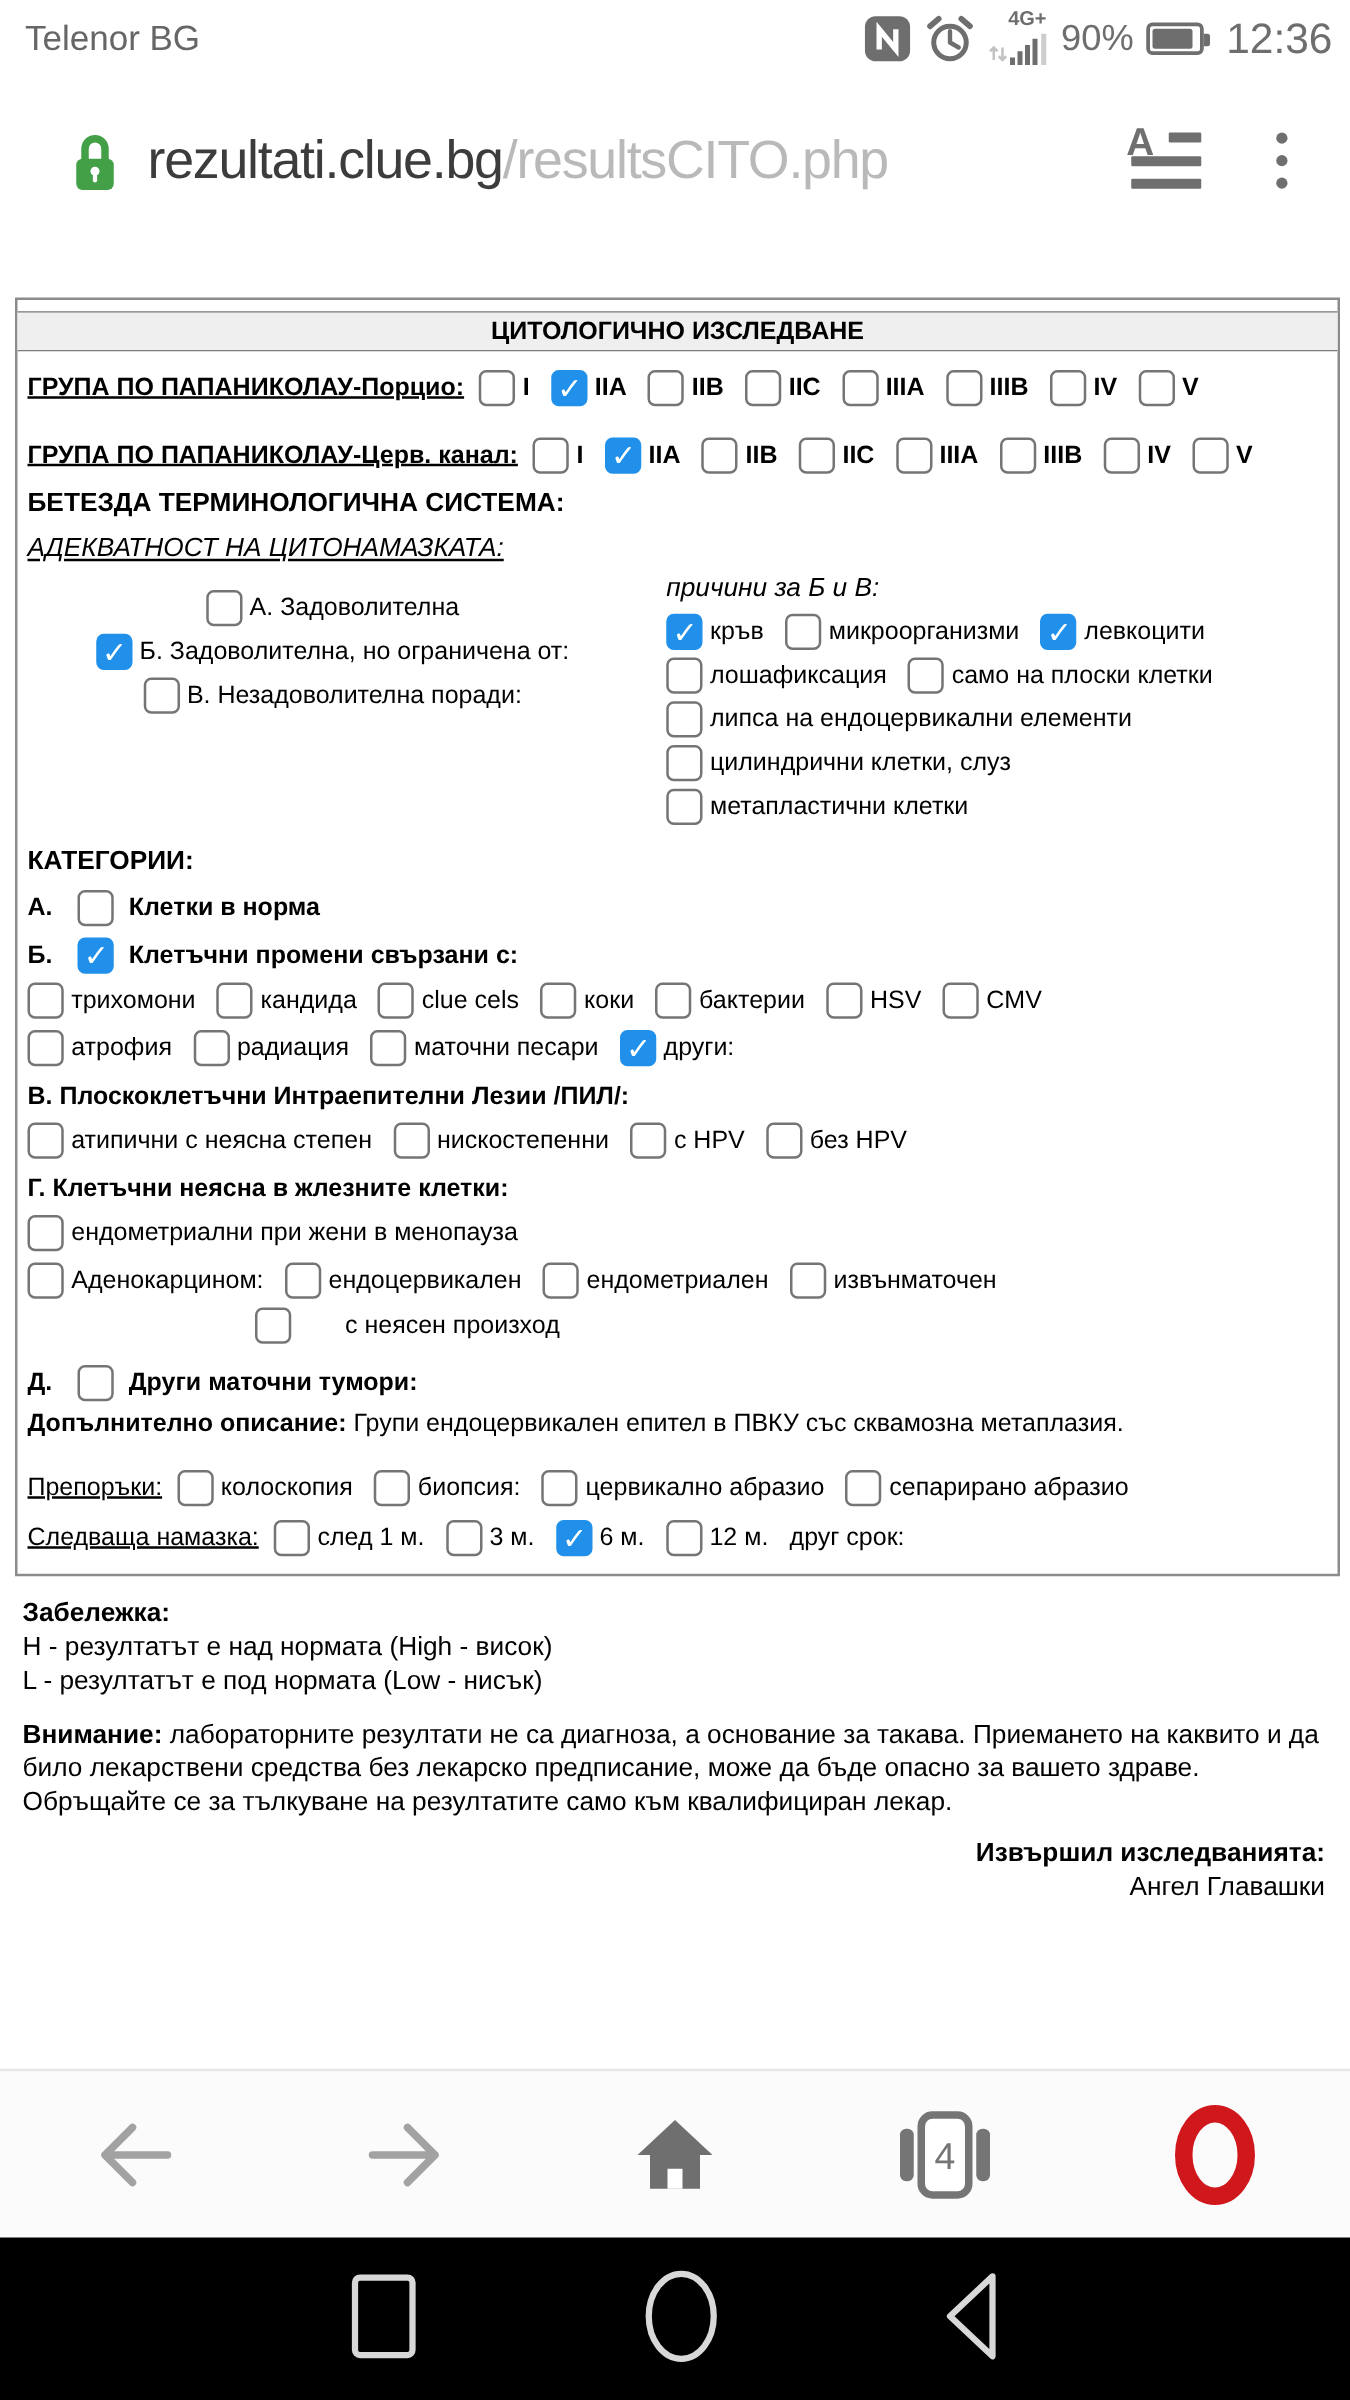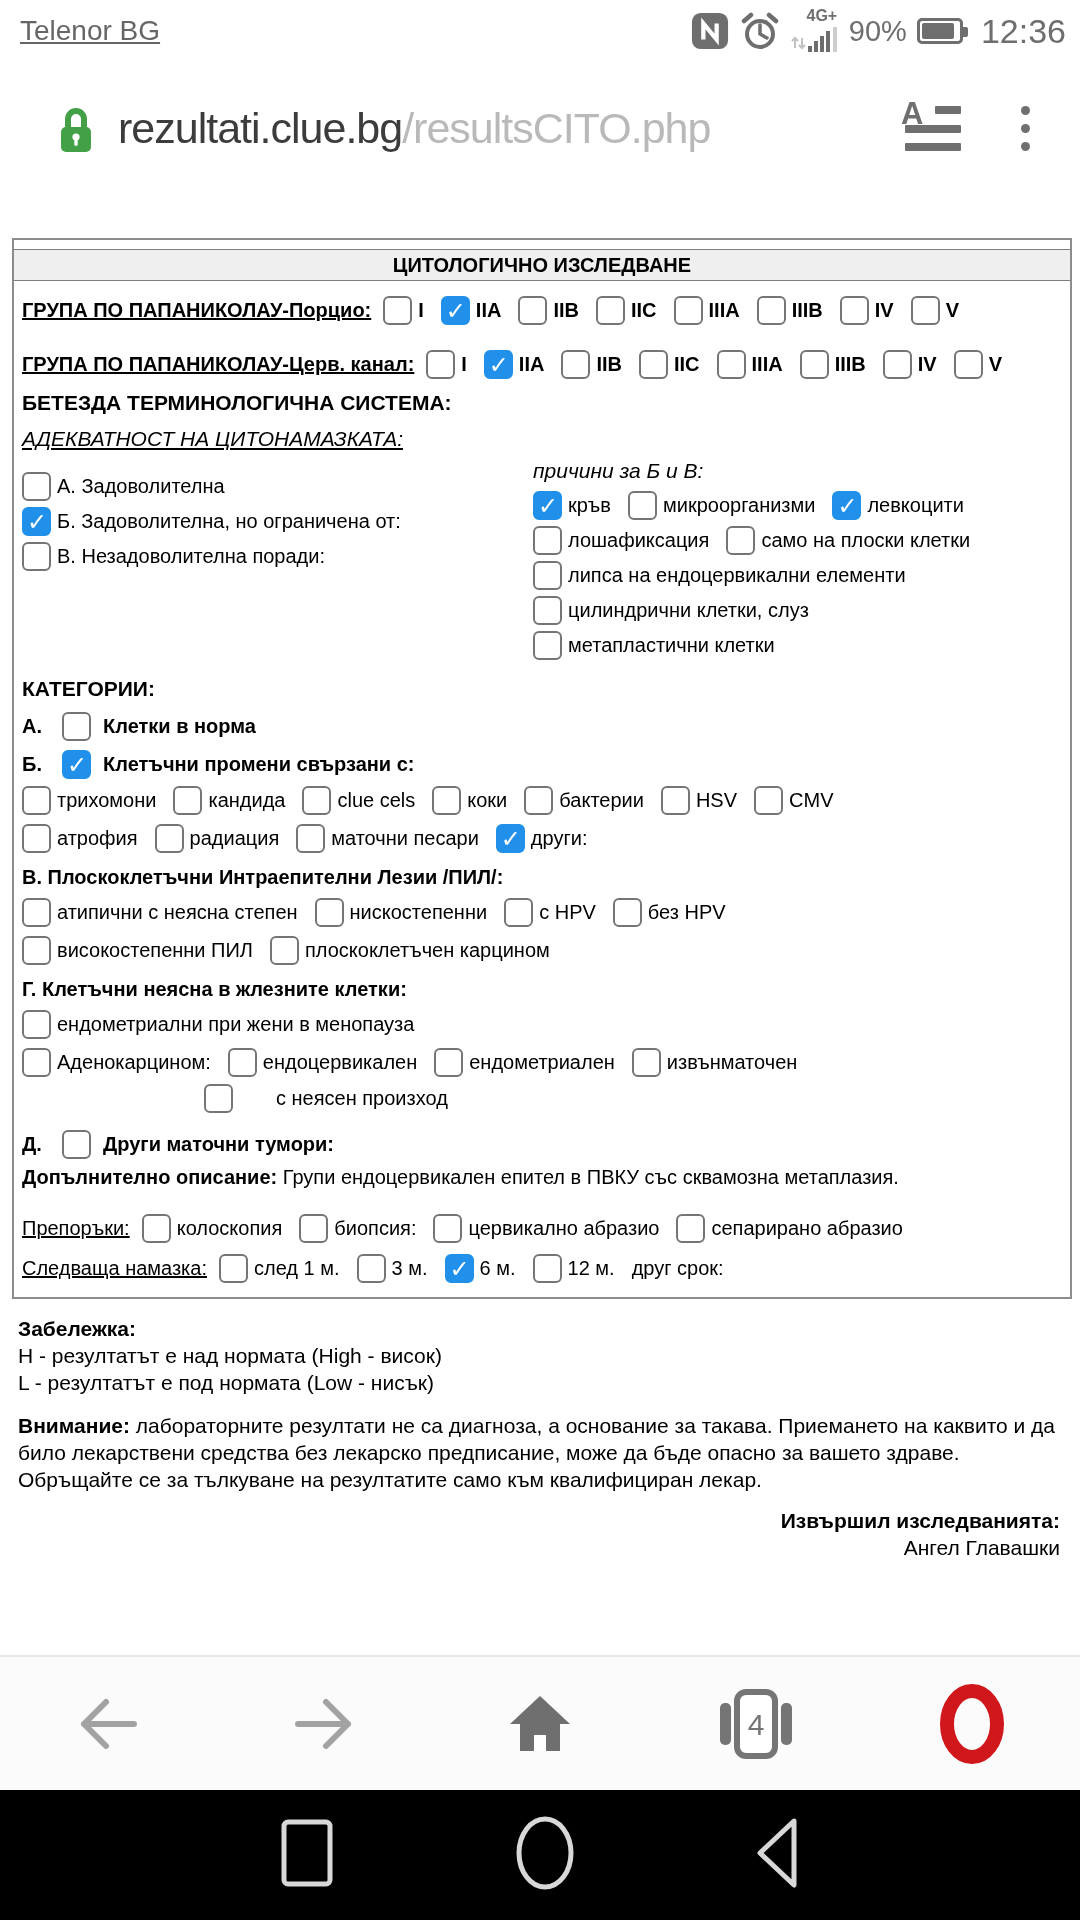--- a/index.html
+++ b/index.html
@@ -1,21 +1,21 @@
 <!DOCTYPE html>
 <html><head>
 <meta charset="utf-8">
 <style>
   html,body{margin:0;padding:0;background:#fff;}
   .page{position:relative;width:1080px;height:1920px;background:#fff;overflow:hidden;
         font-family:"Liberation Sans",sans-serif;color:#000;}
 
   
   .statusbar{height:62px;display:flex;align-items:center;padding:0 14px 0 20px;box-sizing:border-box;}
-  .carrier{font-size:28px;color:#666;text-decoration:underline;}
+  .carrier{font-size:28px;color:#666;}
   .sb-right{margin-left:auto;display:flex;align-items:center;gap:10px;}
   .sig{display:flex;flex-direction:column;align-items:center;line-height:1;}
   .sig4g{font-size:16px;font-weight:bold;color:#6e6e6e;letter-spacing:0;margin-left:14px;}
   .pct{font-size:29px;color:#6e6e6e;}
   .bat{position:relative;width:46px;height:26px;border:3px solid #6e6e6e;border-radius:5px;box-sizing:border-box;margin-right:8px;}
   .bat-fill{position:absolute;left:2px;top:2px;bottom:2px;width:32px;background:#6e6e6e;border-radius:2px;}
   .bat:after{content:"";position:absolute;right:-8px;top:6px;width:5px;height:10px;background:#6e6e6e;border-radius:0 2px 2px 0;}
   .time{font-size:34px;color:#6e6e6e;}
 
   
@@ -45,21 +45,21 @@
   .rl{margin-right:12px;white-space:nowrap;text-decoration:underline;}
   .o{display:inline-flex;align-items:center;margin-right:17px;white-space:nowrap;}
   .cb{display:inline-block;position:relative;width:29px;height:29px;box-sizing:border-box;
       border:2px solid #757575;border-radius:6px;background:#fff;margin-right:6px;flex:0 0 auto;}
   .cb.on{background:#2090ea;border-color:#2090ea;}
   .cb.on:after{content:"\2713";position:absolute;left:3px;top:-4px;color:#fff;
       font-family:"DejaVu Sans",sans-serif;font-weight:bold;font-size:24px;}
   .pf{display:inline-block;width:40px;font-weight:bold;}
   .twocol{display:flex;padding-left:8px;}
   .col-l{flex:0 0 505px;padding-top:16px;}
-  .col-l .frow{padding-left:0;line-height:35px;}
+  .col-l .frow{padding-left:0;line-height:35px;justify-content:center;}
   .col-r{flex:1;}
   .col-r .frow{padding-left:6px;line-height:35px;}
   .indent{margin-left:182px;gap:37px;}
 
   
   .notes{padding:16px 18px 0 18px;font-size:21px;line-height:27px;}
   .warn{margin-top:16px;width:1040px;}
   .sign{margin-top:14px;text-align:right;padding-right:2px;}
 
   
@@ -353,30 +353,20 @@
           </span>
         <span class="o">
             <i class="cb"></i>
             <span>с HPV</span>
           </span>
         <span class="o">
             <i class="cb"></i>
             <span>без HPV</span>
           </span>
       </div>
-      <div class="frow" style="margin-top:4px">
-        <span class="o">
-            <i class="cb"></i>
-            <span>високостепенни ПИЛ</span>
-          </span>
-        <span class="o">
-            <i class="cb"></i>
-            <span>плоскоклетъчен карцином</span>
-          </span>
-      </div>
 
       <div class="trow b" style="margin-top:8px;font-size:20px">Г. Клетъчни неясна в жлезните клетки:</div>
       <div class="frow" style="margin-top:4px">
         <span class="o">
             <i class="cb"></i>
             <span>ендометриални при жени в менопауза</span>
           </span>
       </div>
       <div class="frow" style="margin-top:4px">
         <span class="o">

